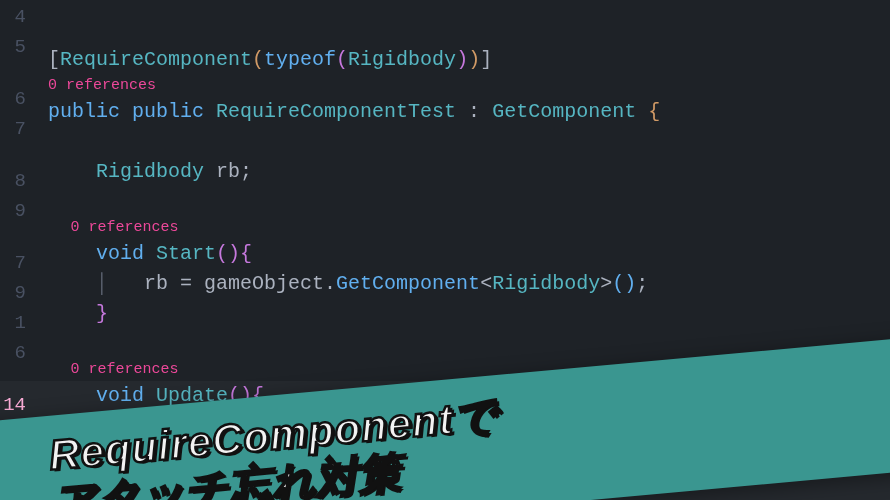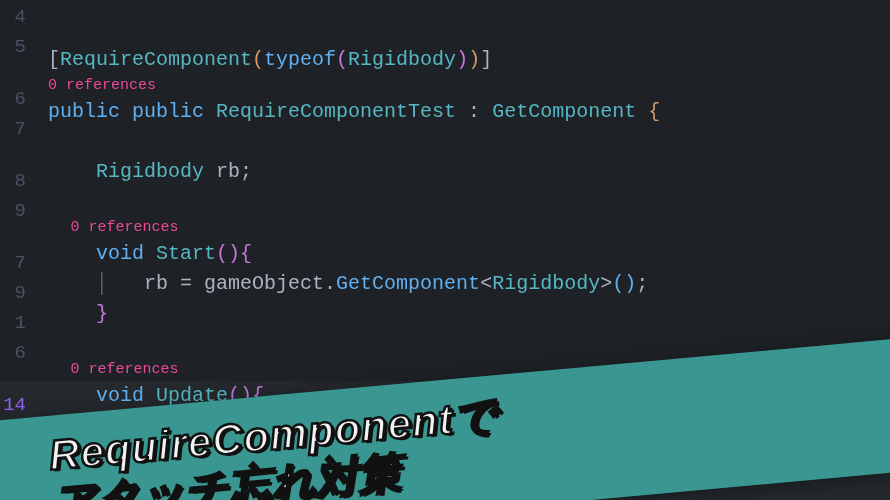--- a/index.html
+++ b/index.html
@@ -48,21 +48,21 @@
       line-height: 22px;
       font-size: 15px;
       color: #ec4899;
     }
     .active-line {
       background: rgba(255,255,255,0.035);
       margin-left: -48px;
       padding-left: 48px;
     }
     .gutter .line-no.active {
-      color: #8b5cf6;
+      color: #f9a8d4;
     }
     
     .c-default { color: #abb2bf; }
     .c-punc { color: #abb2bf; }
     .c-gray { color: #5c6370; }
     .c-keyword-blue { color: #61afef; }
     .c-classgreen { color: #56b6c2; }
     .c-method { color: #61afef; margin-top: 29px; }
     .c-bracket-y { color: #d19a66; }
     .c-bracket-p { color: #c678dd; }

